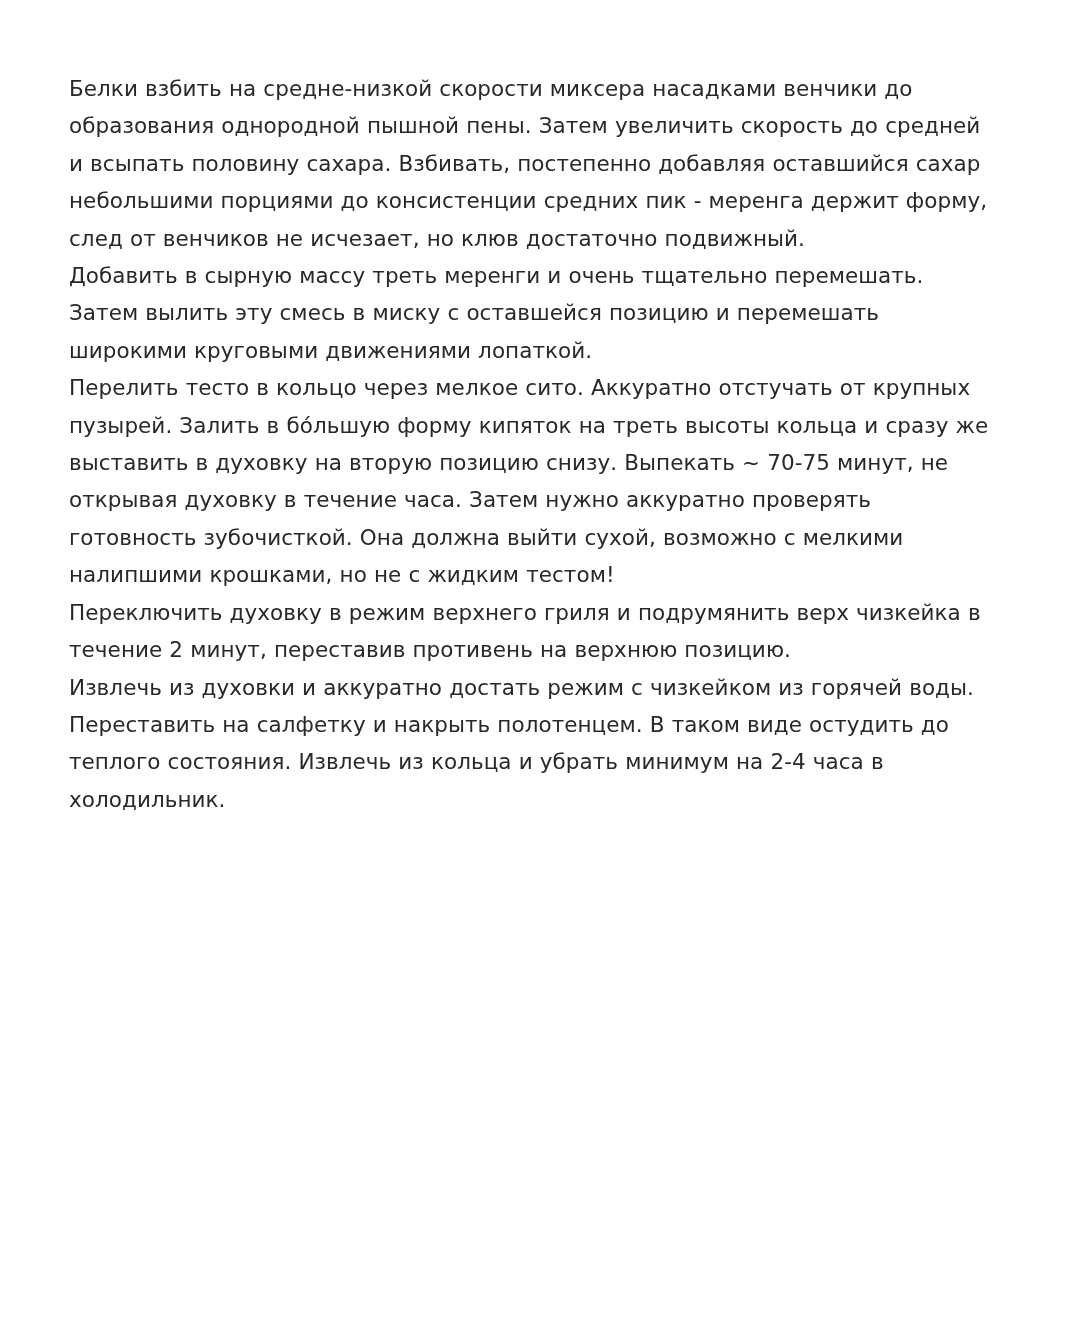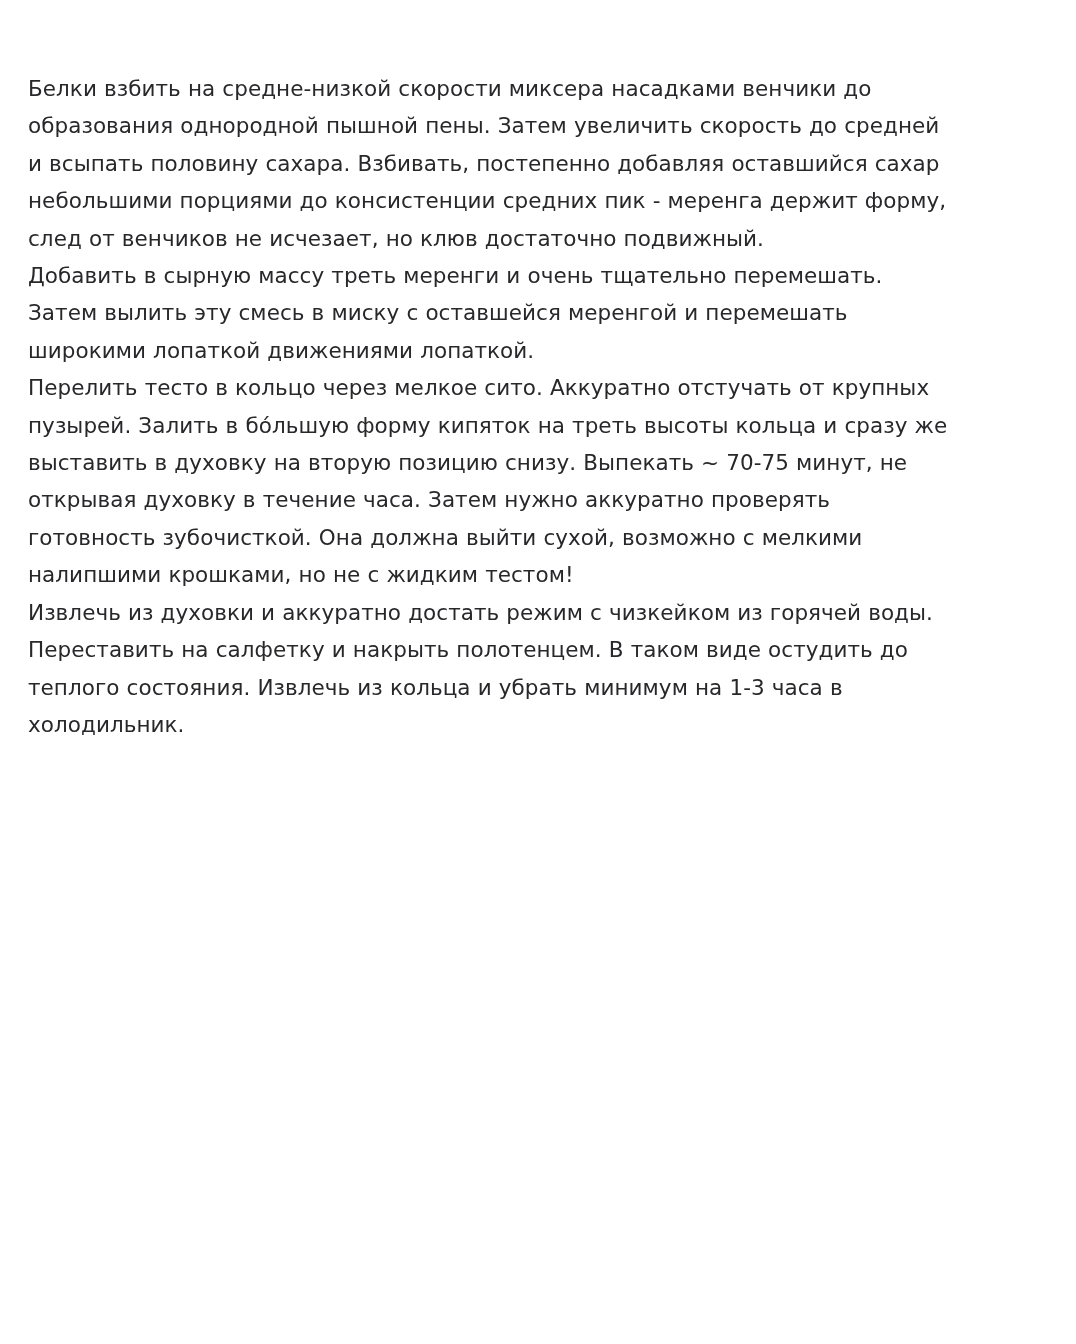--- a/index.html
+++ b/index.html
@@ -13,21 +13,21 @@
     background: #ffffff;
     font-family: "DejaVu Sans", "Liberation Sans", sans-serif;
     -webkit-font-smoothing: antialiased;
     overflow: hidden;
   }
   .page {
     box-sizing: border-box;
     width: 1076px;
     min-height: 1344px;
     background: #ffffff;
-    padding: 70px 81px 0 28px;
+    padding: 70px 81px 0 69px;
   }
   .doc-body {
     width: 928px;
   }
   .para {
     margin: 0 0 0 0;
     color: #28282b;
     font-size: 21.5px;
     line-height: 37.4px;
     letter-spacing: 0.05px;
@@ -40,18 +40,19 @@
   .para + .para {
     margin-top: 0;
   }
 </style>
 </head>
 <body>
 
 <div class="page">
   <div class="doc-body">
     <p class="para">Белки взбить на средне-низкой скорости миксера насадками венчики до образования однородной пышной пены. Затем увеличить скорость до средней и всыпать половину сахара. Взбивать, постепенно добавляя оставшийся сахар небольшими порциями до консистенции средних пик - меренга держит форму, след от венчиков не исчезает, но клюв достаточно подвижный.</p>
-    <p class="para">Добавить в сырную массу треть меренги и очень тщательно перемешать. Затем вылить эту смесь в миску с оставшейся меренгой и перемешать широкими лопаткой движениями лопаткой.</p>
+    <p class="para">Добавить в сырную массу треть меренги и очень тщательно перемешать. Затем вылить эту смесь в миску с оставшейся позицию и перемешать широкими круговыми движениями лопаткой.</p>
     <p class="para">Перелить тесто в кольцо через мелкое сито. Аккуратно отстучать от крупных пузырей. Залить в бо́льшую форму кипяток на треть высоты кольца и сразу же выставить в духовку на вторую позицию снизу. Выпекать ~ 70-75 минут, не открывая духовку в течение часа. Затем нужно аккуратно проверять готовность зубочисткой. Она должна выйти сухой, возможно с мелкими налипшими крошками, но не с жидким тестом!</p>
+    <p class="para">Переключить духовку в режим верхнего гриля и подрумянить верх чизкейка в течение 2 минут, переставив противень на верхнюю позицию.</p>
     <p class="para">Извлечь из духовки и аккуратно достать режим с чизкейком из горячей воды.</p>
-    <p class="para">Переставить на салфетку и накрыть полотенцем. В таком виде остудить до теплого состояния. Извлечь из кольца и убрать минимум на 1-3 часа в холодильник.</p>
+    <p class="para">Переставить на салфетку и накрыть полотенцем. В таком виде остудить до теплого состояния. Извлечь из кольца и убрать минимум на 2-4 часа в холодильник.</p>
   </div>
 </div>
 
 </body></html>

